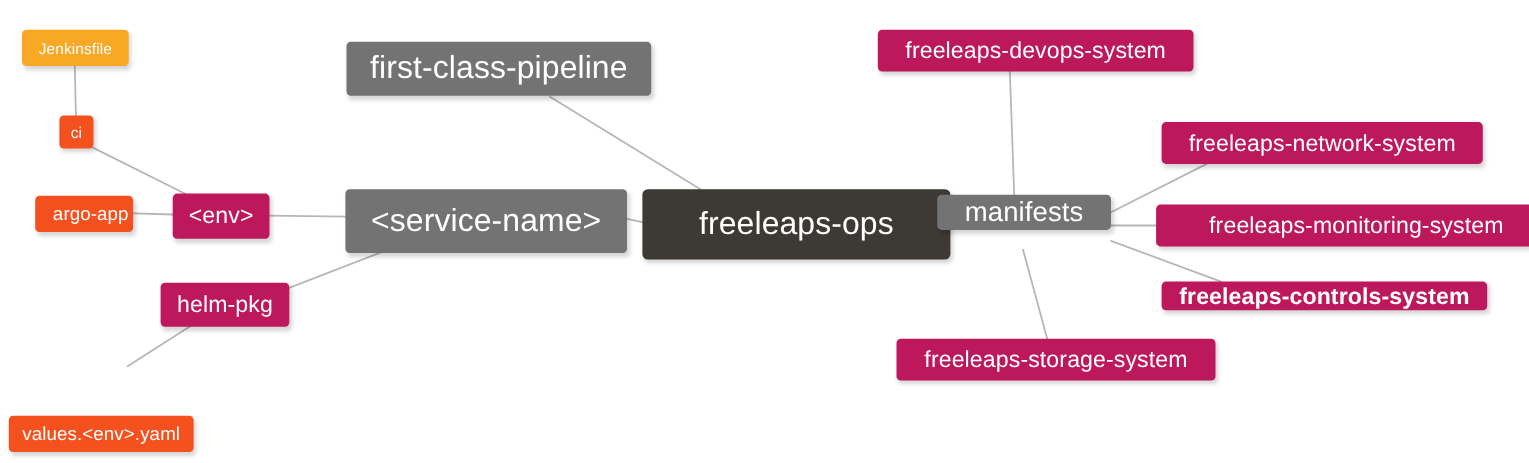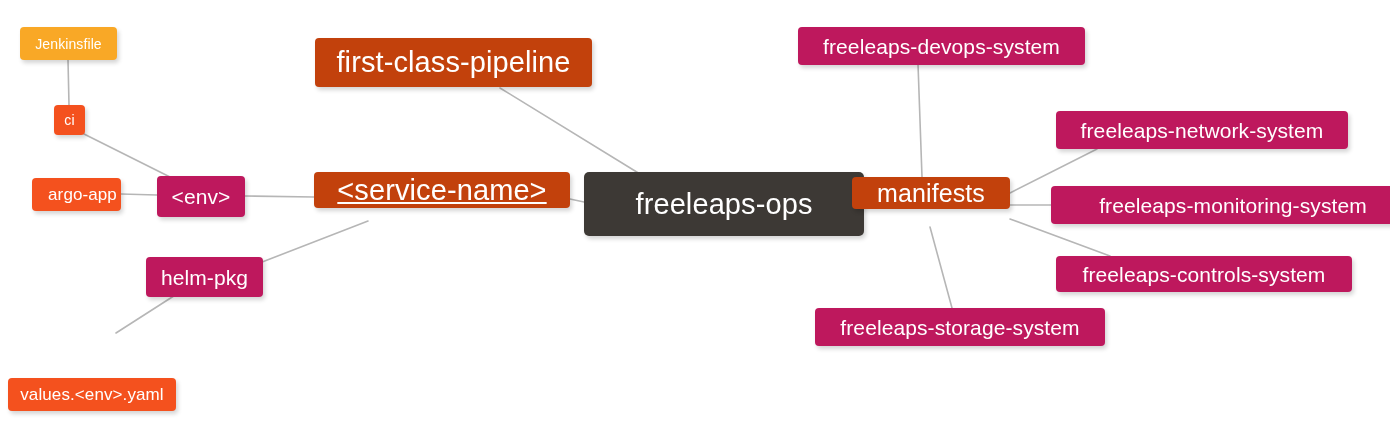--- a/index.html
+++ b/index.html
@@ -45,21 +45,21 @@
     letter-spacing: 0.1px;
     line-height: 1;
     user-select: none;
   }
   .node-root {
     background: #3d3935;
     font-size: 31px;
     border-radius: 5px;
   }
   .node-blue {
-    background: #c2410c;
+    background: #737373;
   }
   .node-green {
     background: #be185d;
   }
   .node-orange {
     background: #f9a826;
   }
   .node-red {
     background: #f4511e;
   }
@@ -106,21 +106,21 @@
   </svg>
 
   <div class="node node-root sz-xl" style="left:584px; top:172px; width:280px; height:64px;">
     <span>freeleaps-ops</span>
   </div>
 
   <div class="node node-blue sz-xl" style="left:315px; top:38px; width:277px; height:49px;">
     <span>first-class-pipeline</span>
   </div>
 
-  <div class="node node-blue sz-xl" style="left:314px; top:172px; width:256px; height:36px;text-decoration:underline;">
+  <div class="node node-blue sz-xl" style="left:314px; top:172px; width:256px; height:58px;">
     <span>&lt;service-name&gt;</span>
   </div>
 
   <div class="node node-blue sz-lg" style="left:852px; top:177px; width:158px; height:32px;">
     <span>manifests</span>
   </div>
 
   <div class="node node-green sz-md" style="left:157px; top:176px; width:88px; height:41px;">
     <span>&lt;env&gt;</span>
   </div>
@@ -150,21 +150,21 @@
   </div>
 
   <div class="node node-green sz-md" style="left:1056px; top:111px; width:292px; height:38px;">
     <span>freeleaps-network-system</span>
   </div>
 
   <div class="node node-green sz-md" style="left:1051px; top:186px; width:364px; height:38px;">
     <span>freeleaps-monitoring-system</span>
   </div>
 
-  <div class="node node-green sz-md" style="left:1056px; top:256px; width:296px; height:36px;">
+  <div class="node node-green sz-md" style="left:1056px; top:256px; width:296px; height:26px;font-weight:bold;">
     <span>freeleaps-controls-system</span>
   </div>
 
   <div class="node node-green sz-md" style="left:815px; top:308px; width:290px; height:38px;">
     <span>freeleaps-storage-system</span>
   </div>
 
 </div>
 
 </body></html>

